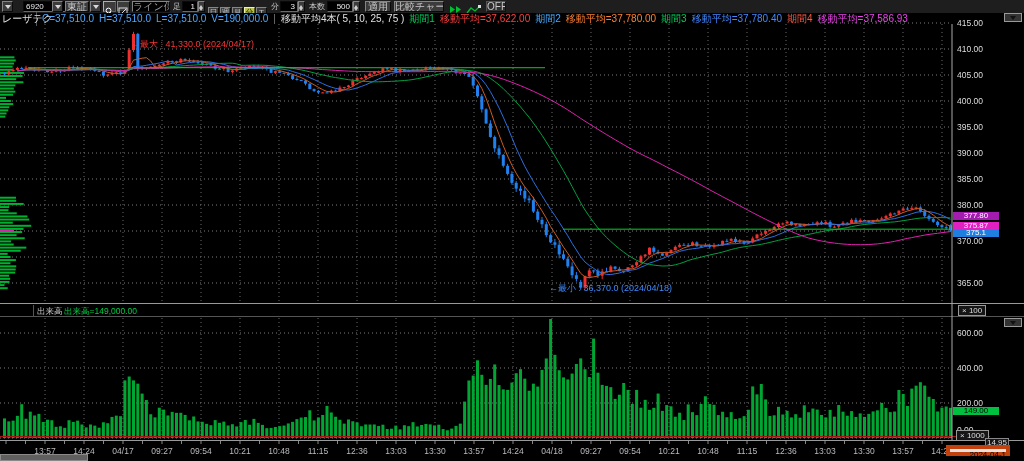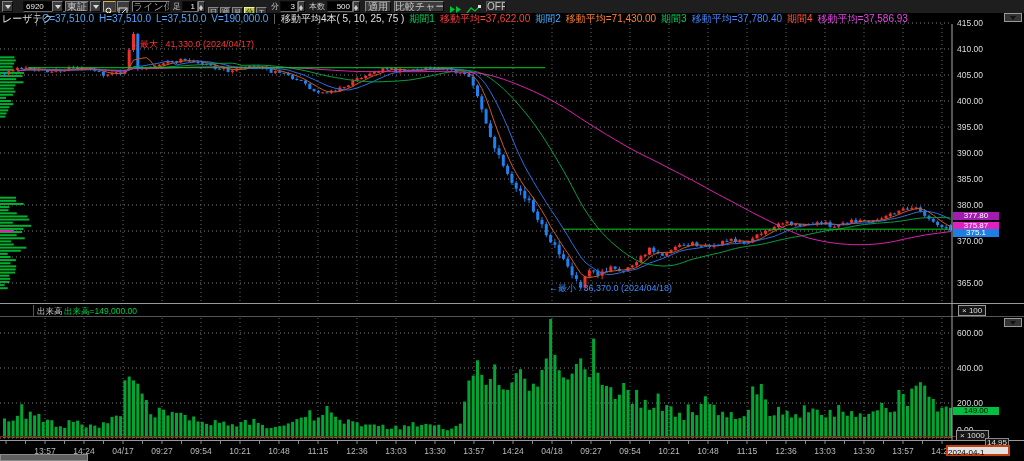--- a/index.html
+++ b/index.html
@@ -35,21 +35,21 @@
   .axlab{position:absolute;left:957px;width:42px;color:#ddd;font-size:8.5px;line-height:10px;z-index:3;}
   .tlab{position:absolute;width:36px;text-align:center;color:#bbb;font-size:8.5px;z-index:3;}
   .ptag{position:absolute;left:953px;width:46px;height:8px;font-size:8px;line-height:8px;color:#fff;text-align:center;z-index:4;}
   .multbox{position:absolute;box-sizing:border-box;border:1px solid #999;background:#161616;color:#ddd;
         font-size:8px;line-height:9px;padding:0 3px;z-index:5;white-space:nowrap;}
   #volhdr{position:absolute;left:0;top:305px;width:1024px;height:12px;z-index:4;font-size:8.5px;line-height:12px;}
   #volhdr .vline{position:absolute;left:33px;top:0;width:1px;height:12px;background:#555;}
   #volhdr .lbl{position:absolute;left:37px;color:#c8c8c8;}
   #volhdr .val{position:absolute;left:64px;color:#00cc44;}
   .datetag{position:absolute;left:946px;top:445px;width:64px;height:11px;background:#e2e2e2;color:#000;
-        font-size:8px;line-height:11px;text-align:left;z-index:6;border:2px solid #c2410c;box-sizing:border-box;}
+        font-size:8px;line-height:11px;text-align:right;z-index:6;border:4px solid #c2410c;box-sizing:border-box;}
   .cornerval{position:absolute;left:985px;top:438px;color:#ddd;font-size:8px;line-height:8px;
         border:1px solid #888;background:#161616;padding:0 1px;z-index:6;}
   .minbox{position:absolute;width:18px;height:9px;box-sizing:border-box;background:#333;border:1px solid #999;z-index:7;}
   .minbox::after{content:"";position:absolute;left:5px;top:2px;border:3px solid transparent;border-top:4px solid #111;}
   #scrollthumb{position:absolute;left:0;top:454px;width:88px;height:7px;background:#5f5f5f;border:1px solid #8a8a8a;box-sizing:border-box;z-index:6;}
 </style>
 </head>
 <body>
 
 <div id="toolbar">
@@ -103,21 +103,21 @@
 
     <span class="seg" style="color: rgb(79, 168, 255);">C=37,510.0</span>
     <span class="seg" style="color: rgb(79, 168, 255);">H=37,510.0</span>
     <span class="seg" style="color: rgb(79, 168, 255);">L=37,510.0</span>
     <span class="seg" style="color: rgb(79, 168, 255);">V=190,000.0</span>
     <span class="seg" style="color: rgb(119, 119, 119);">|</span>
     <span class="seg" style="color: rgb(224, 224, 224);">移動平均4本( 5, 10, 25, 75 )</span>
     <span class="seg" style="color: rgb(0, 204, 85);">期間1</span>
     <span class="seg" style="color: rgb(255, 64, 64);">移動平均=37,622.00</span>
     <span class="seg" style="color: rgb(68, 170, 255);">期間2</span>
-    <span class="seg" style="color: rgb(255, 128, 48);">移動平均=71,430.00</span>
+    <span class="seg" style="color: rgb(255, 128, 48);">移動平均=37,780.00</span>
     <span class="seg" style="color: rgb(0, 204, 85);">期間3</span>
     <span class="seg" style="color: rgb(68, 136, 255);">移動平均=37,780.40</span>
     <span class="seg" style="color: rgb(255, 85, 64);">期間4</span>
     <span class="seg" style="color: rgb(238, 68, 238);">移動平均=37,586.93</span>
   </div>
 
 <svg id="chart-svg" width="1024" height="461">
     <line x1="0" y1="23" x2="952" y2="23" stroke="#7f7f7f" stroke-dasharray="1 3"></line>
     <line x1="0" y1="49" x2="952" y2="49" stroke="#7f7f7f" stroke-dasharray="1 3"></line>
     <line x1="0" y1="75" x2="952" y2="75" stroke="#7f7f7f" stroke-dasharray="1 3"></line>

